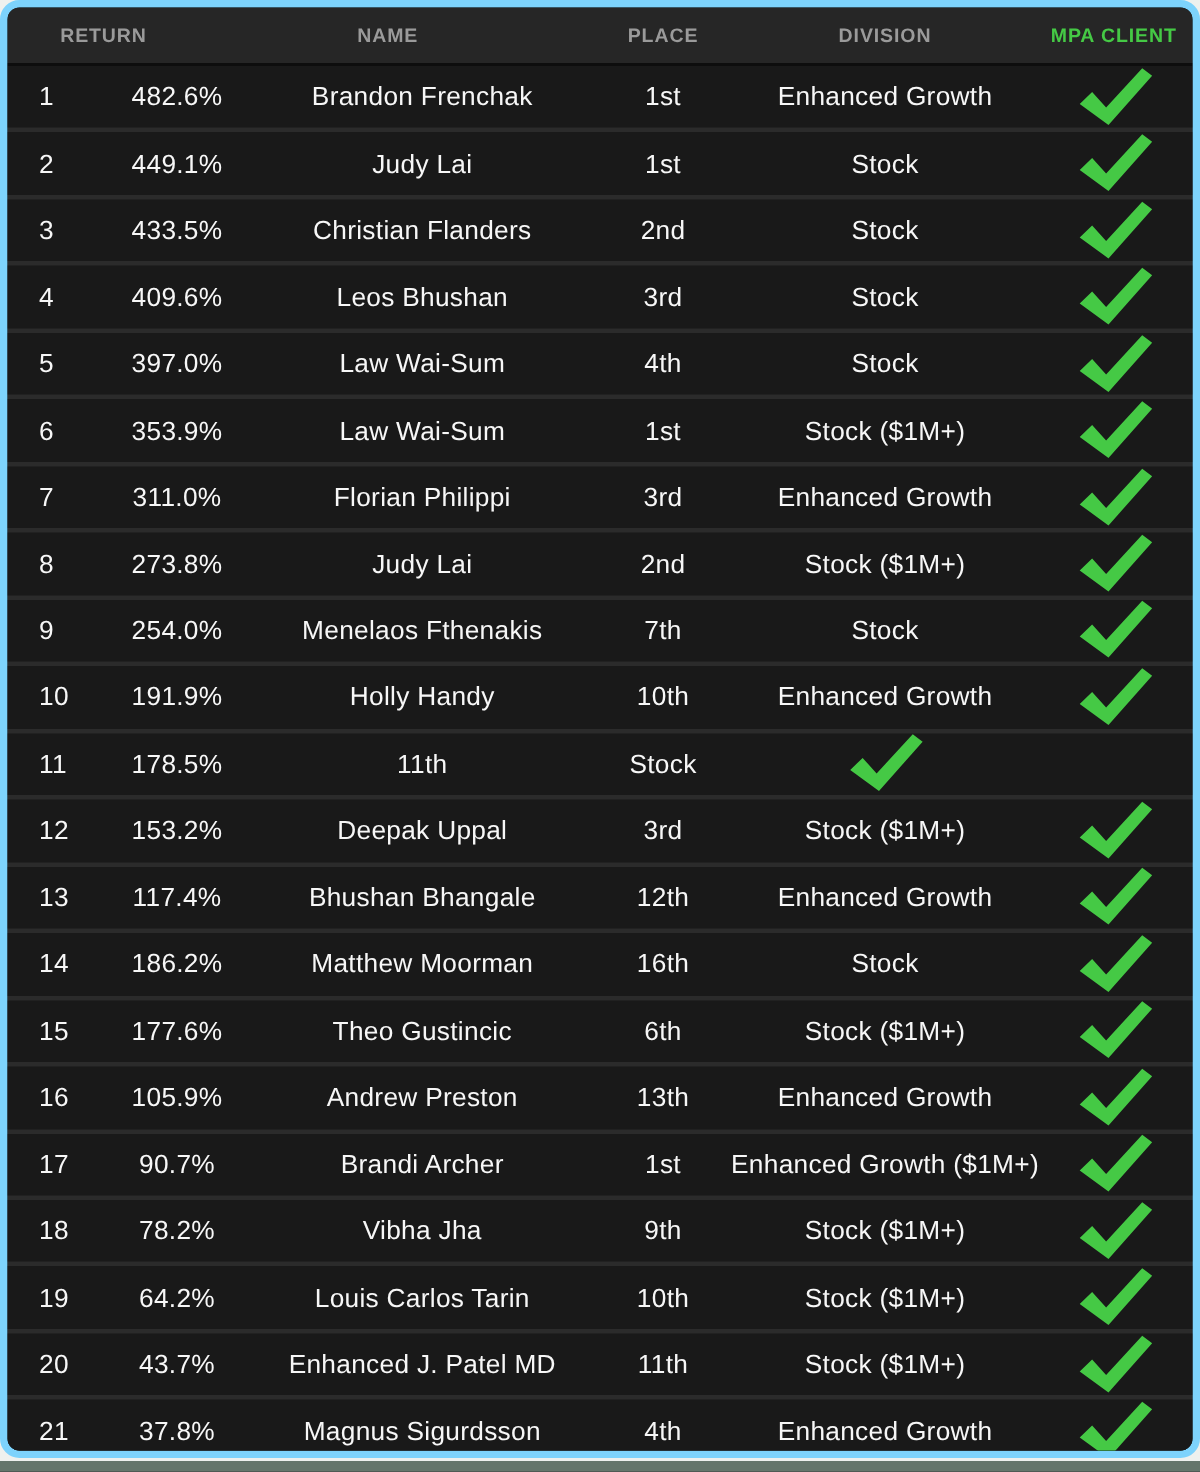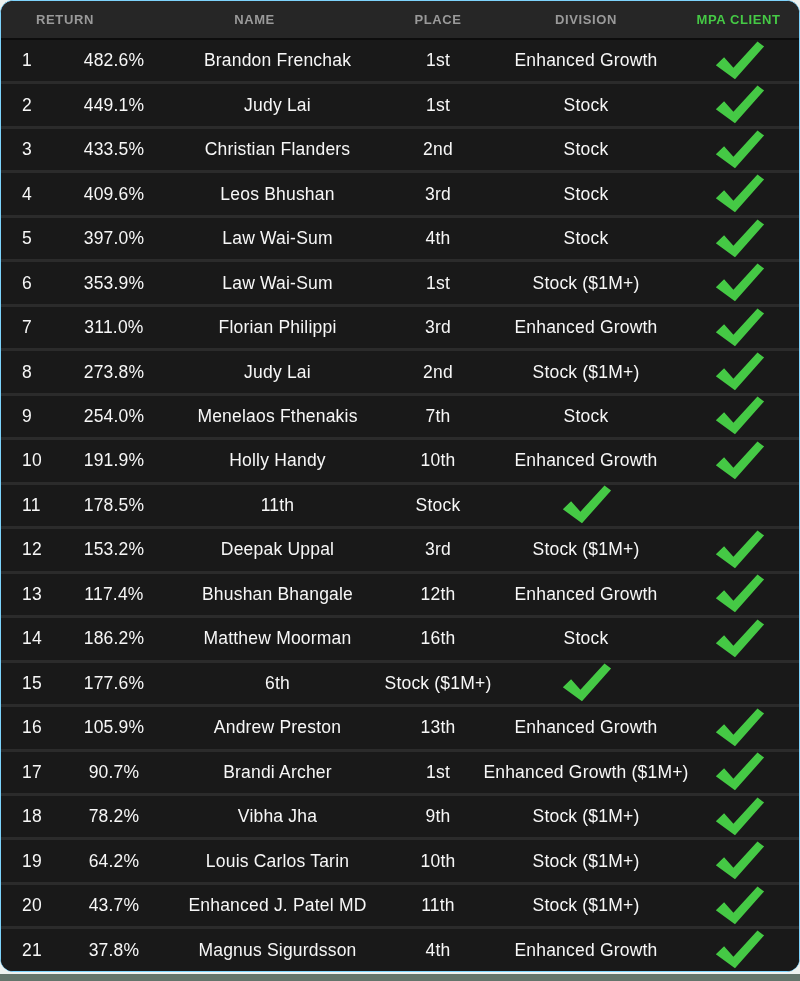--- a/index.html
+++ b/index.html
@@ -13,21 +13,21 @@
   .page-bg {
     position: absolute; left: 0; top: 0;
     width: 800px; height: 974px;
     background: #eef1ee;
   }
   .card {
     position: absolute; left: 0; top: 0;
     width: 800px; height: 972px;
     box-sizing: border-box;
     background: #000000;
-    border: 1px solid #7dd3fc;
+    border: 5px solid #7dd3fc;
     border-radius: 13px;
     overflow: hidden;
   }
   .header {
     height: 37px;
     display: grid;
     grid-template-columns: 128px 251px 116px 180px 125px;
     align-items: center;
     background: #262626;
     border-bottom: 2px solid #0d0d0d;
@@ -266,20 +266,21 @@
     <div class="cell check">
       <svg class="check-svg" viewBox="0 0 100 68" aria-hidden="true">
         <path d="M8 38 L24 25 L39 45 L86 2 L97 12 L40 66 Z"></path>
       </svg>
     </div>
   </div>
 
   <div class="row">
     <div class="cell rank">15</div>
     <div class="cell return">177.6%</div>
+    <div class="cell name">Theo Gustincic</div>
     <div class="cell place">6th</div>
     <div class="cell division">Stock ($1M+)</div>
     <div class="cell check">
       <svg class="check-svg" viewBox="0 0 100 68" aria-hidden="true">
         <path d="M8 38 L24 25 L39 45 L86 2 L97 12 L40 66 Z"></path>
       </svg>
     </div>
   </div>
 
   <div class="row">

